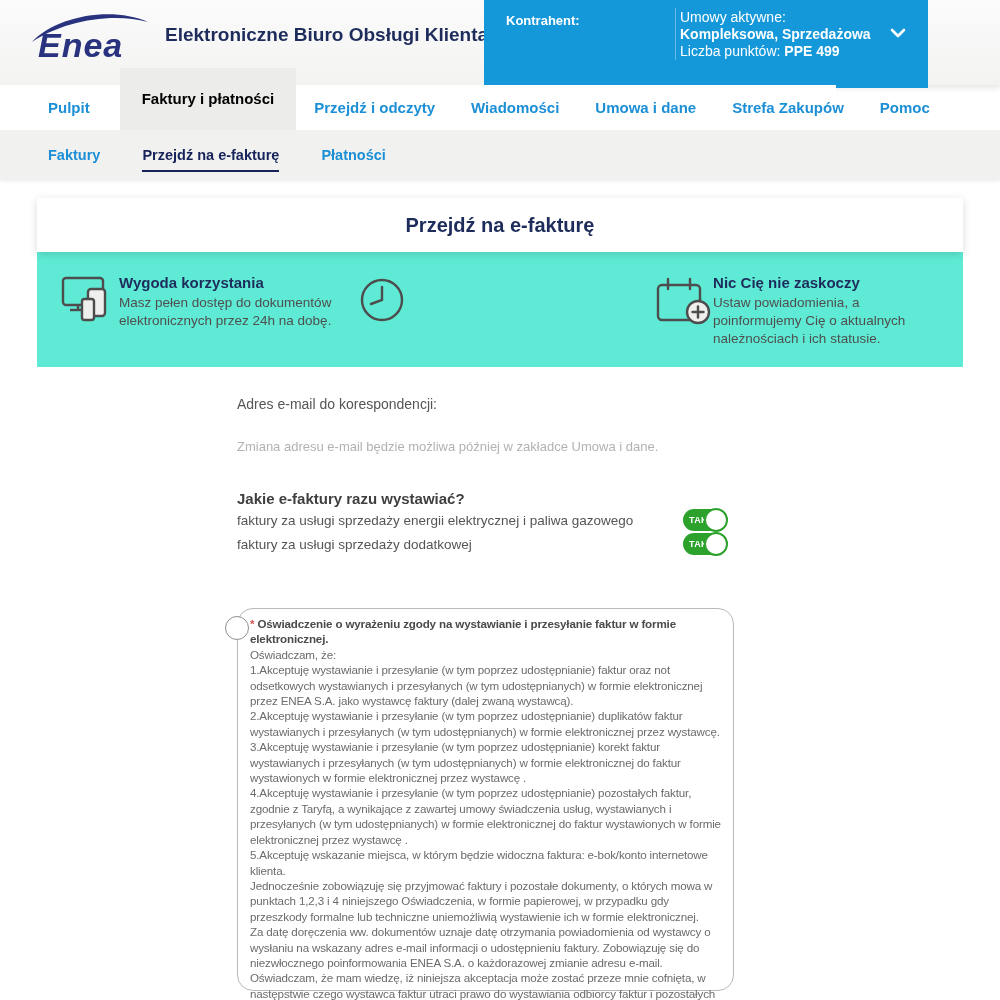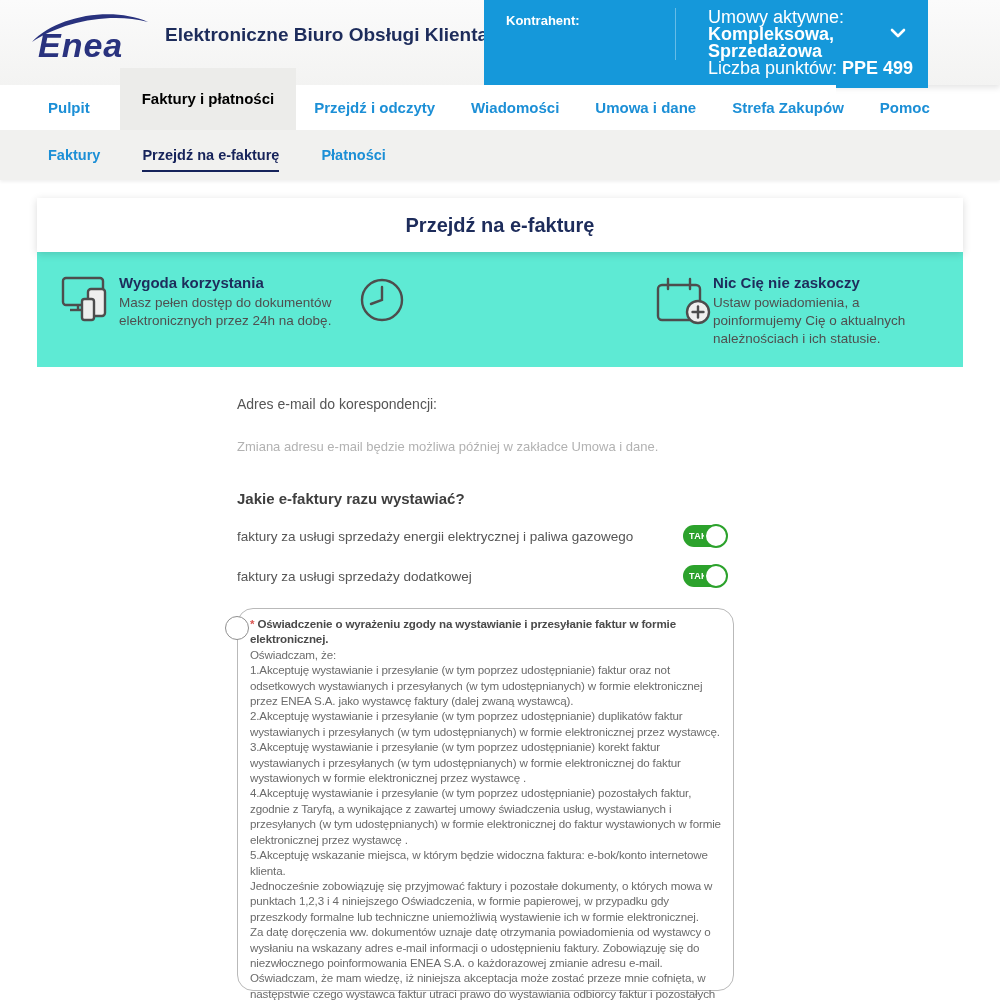--- a/index.html
+++ b/index.html
@@ -14,21 +14,21 @@
   .logo { position:absolute; left:28px; top:6px; width:120px; height:62px; cursor:pointer; }
   .logo-text { position:absolute; left:10px; top:20px; font-style:italic; font-weight:bold;
     font-size:34px; letter-spacing:1px; color:#29327e; }
   .logo-swoosh { position:absolute; left:0; top:2px; }
   .app-title { position:absolute; left:165px; top:24px; font-size:19px; font-weight:bold; color:#1d2c5b; }
 
   .contractor-panel { position:absolute; left:484px; top:0; width:444px; height:88px;
     background:#1598da; color:#fff; }
   .cp-left { position:absolute; left:22px; top:13px; font-size:13px; font-weight:600; }
   .cp-divider { position:absolute; left:191px; top:8px; width:1px; height:52px; background:rgba(255,255,255,0.35); }
-  .cp-right { position:absolute; left:224px; top:9px; font-size:18px; line-height:17px; }
+  .cp-right { position:absolute; left:196px; top:9px; font-size:14px; line-height:17px; }
   .cp-right .b { font-weight:bold; }
   .cp-chevron { position:absolute; right:22px; top:28px; cursor:pointer; }
 
   
   .main-nav { position:absolute; top:85px; left:0; width:836px; height:45px; background:#fff;
     display:flex; align-items:center; padding-left:48px; z-index:6; }
   .nav-item { font-size:15px; font-weight:bold; color:#1c8fd6; margin-right:36px;
     cursor:pointer; white-space:nowrap; }
   .nav-item.active { color:#000000; background:#ececea; height:62px; line-height:62px;
     margin-top:-17px; padding:0 22px; margin-right:18px; margin-left:-6px; }
@@ -48,21 +48,21 @@
     display:flex; padding:22px 10px 0 24px; }
   .benefit { display:flex; width:33.3%; padding-right:14px; }
   .benefit-icon { flex:0 0 58px; padding-top:2px; }
   .benefit h3 { font-size:15px; font-weight:bold; color:#1d2c5b; margin-bottom:3px; }
   .benefit p { font-size:13.5px; color:#4f4f4f; line-height:1.32; max-width:215px; }
 
   .form-area { position:absolute; left:237px; top:396px; width:500px; }
   .email-label { font-size:14px; color:#555; }
   .email-note { font-size:13px; color:#b2b2b2; margin-top:27px; }
   .form-question { font-size:15px; font-weight:bold; color:#3f3f3f; margin-top:36px; }
-  .toggle-row { display:flex; align-items:center; justify-content:space-between; margin-top:18px; width:490px; }
+  .toggle-row { display:flex; align-items:center; justify-content:space-between; margin-top:2px; width:490px; }
   .toggle-label { font-size:13.5px; color:#555; }
   .toggle { position:relative; width:44px; height:22px; background:#2ca22c; border-radius:12px;
     cursor:pointer; flex:0 0 44px; }
   .toggle-state { position:absolute; left:6px; top:6px; font-size:9px; font-weight:bold; color:#fff; letter-spacing:0.3px; }
   .toggle-knob { position:absolute; right:-1px; top:-1px; width:24px; height:24px; background:#fff;
     border:2px solid #2ca22c; border-radius:50%; }
 
   
   .consent-box { position:absolute; left:237px; top:608px; width:497px; height:383px;
     border:1px solid #b9b9b9; border-radius:16px; background:#fff; padding:7px 10px 6px 12px; }

